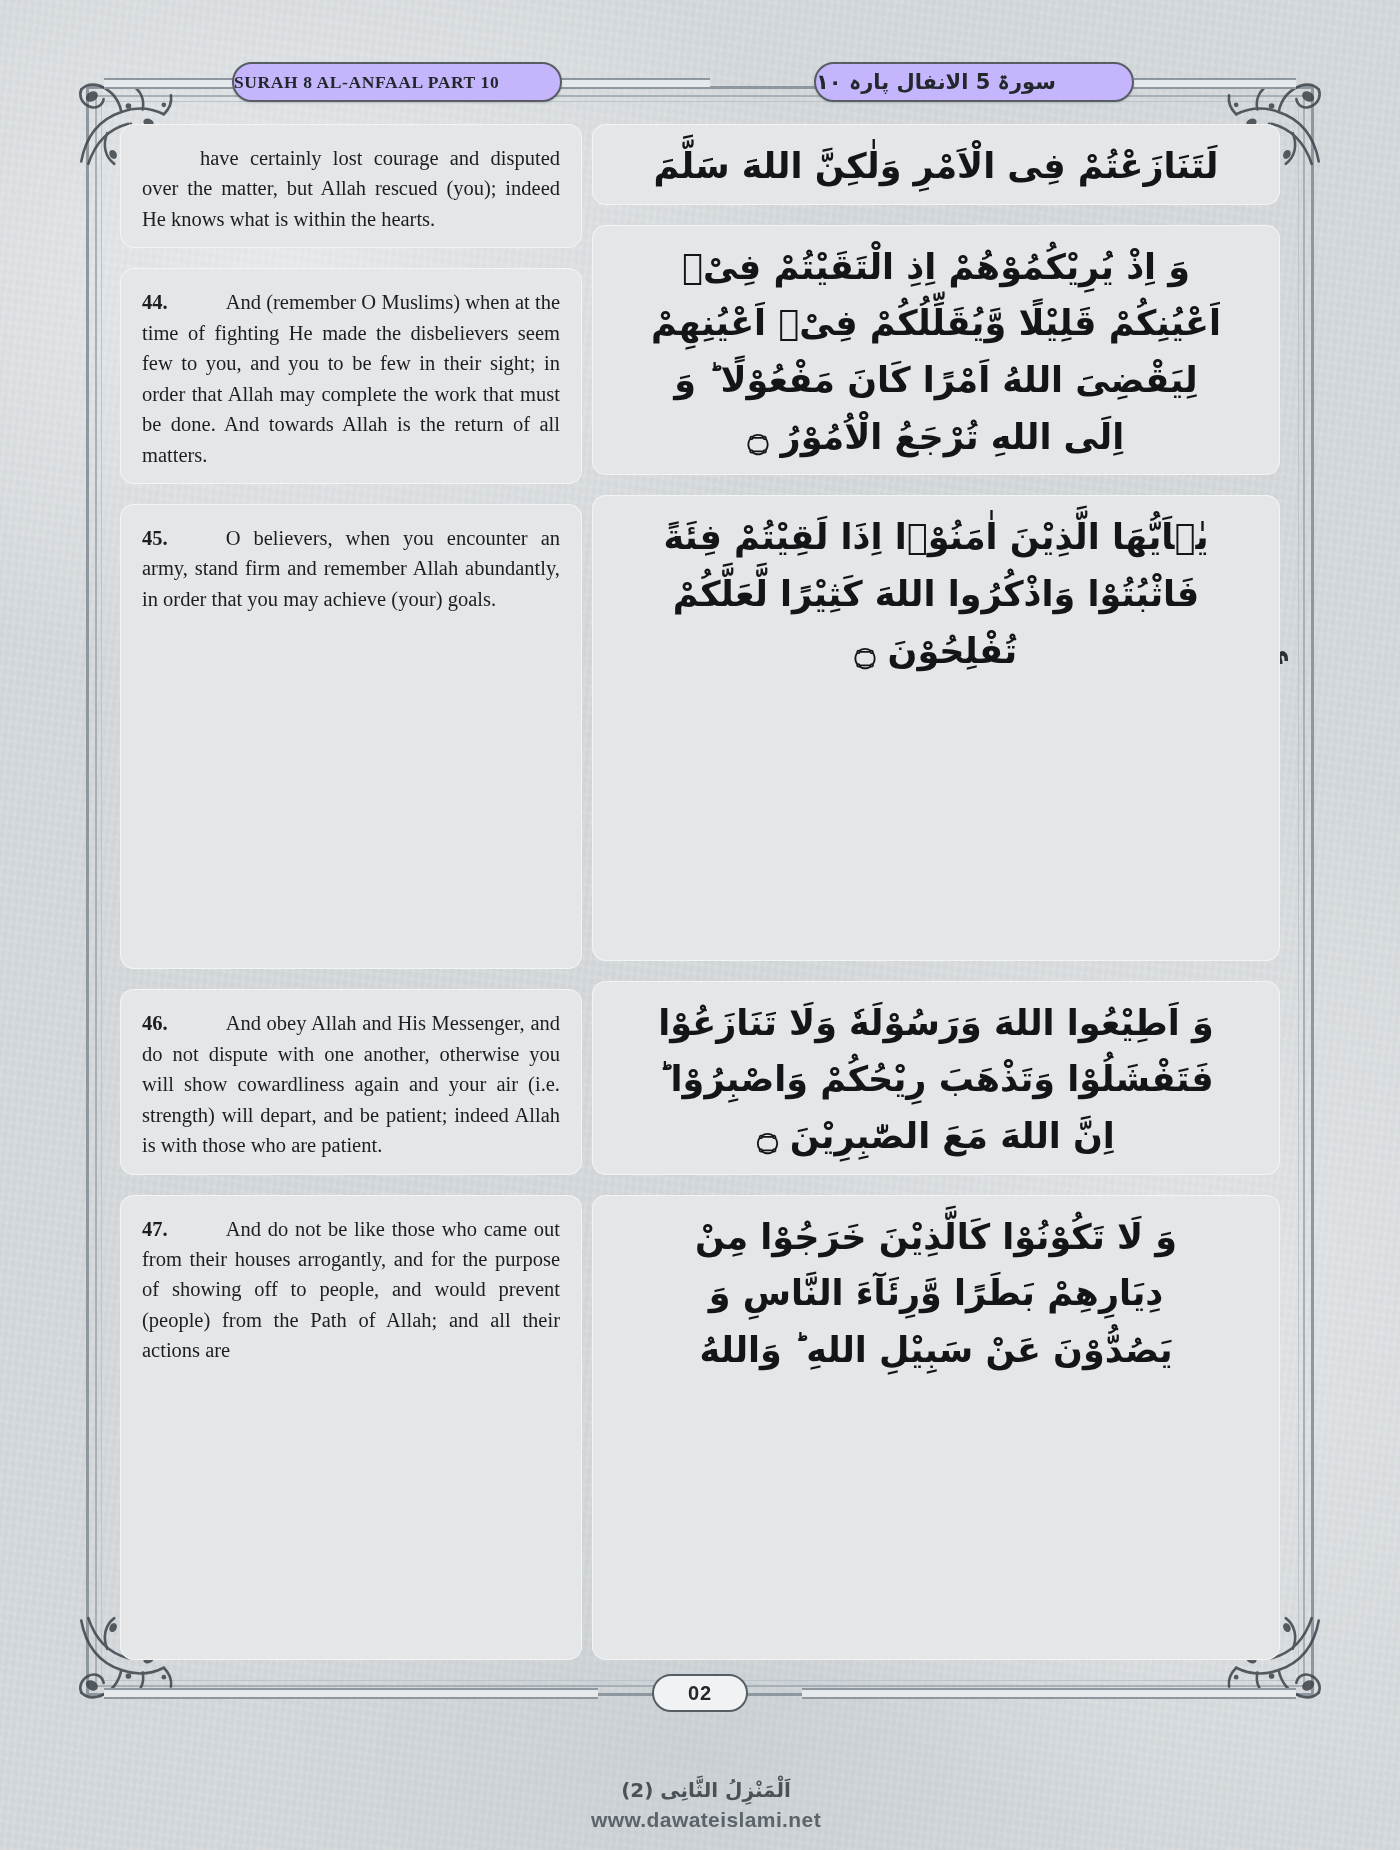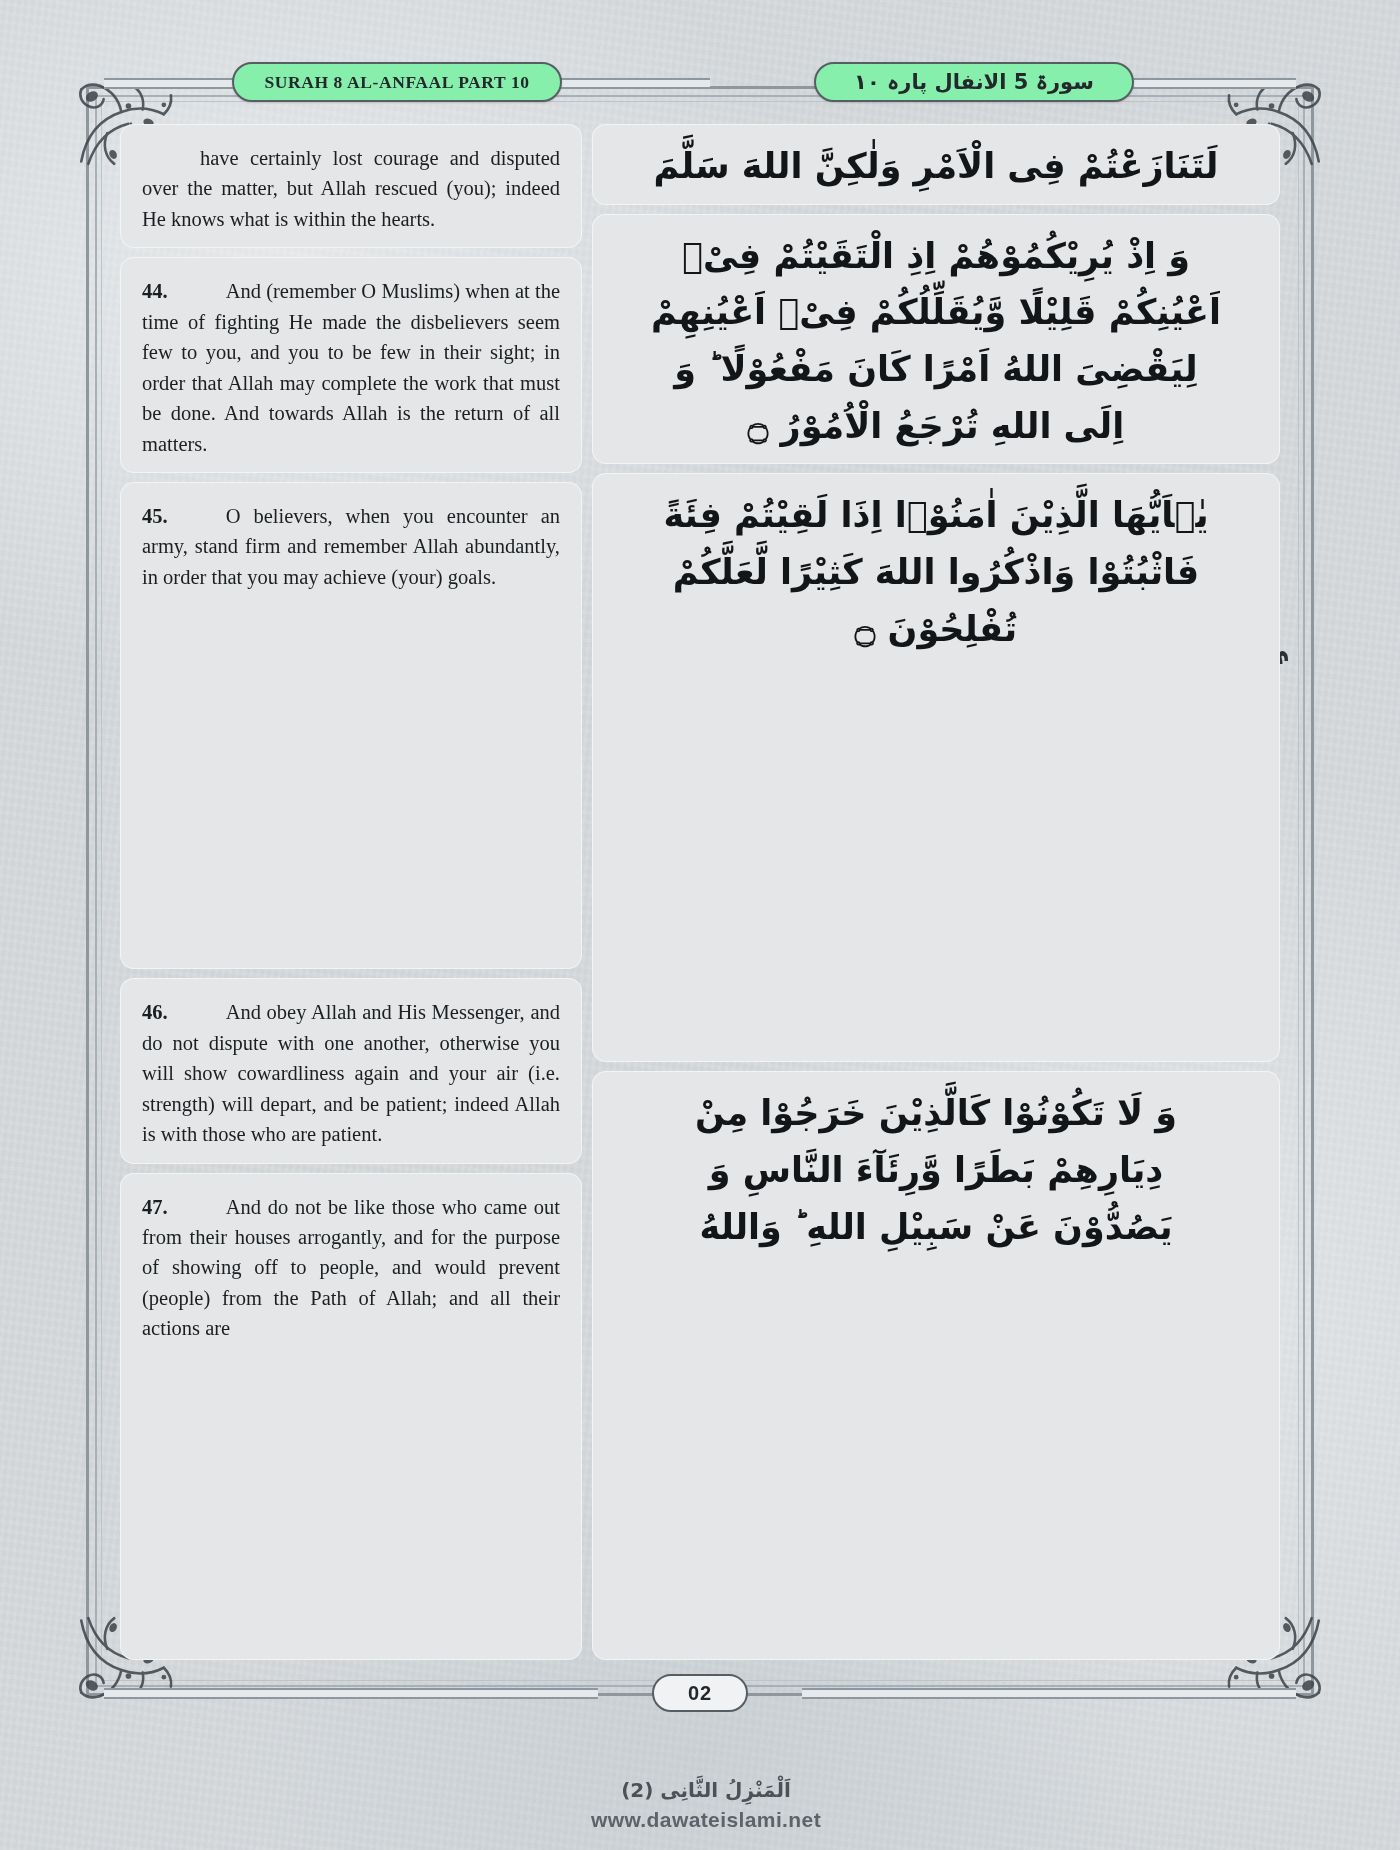--- a/index.html
+++ b/index.html
@@ -74,24 +74,23 @@
     left: 0;
     right: 0;
     height: 46px;
   }
   .pill {
     position: absolute;
     top: 0;
     height: 40px;
     border: 2.5px solid #565e63;
     border-radius: 22px;
-    background: #86efac;
+    background: #c4b5fd;
     display: flex;
     align-items: center;
-    justify-content: center;
     box-sizing: border-box;
     box-shadow: 0 1px 2px rgba(70,78,84,0.25);
   }
   .pill-left {
     left: 146px;
     width: 330px;
   }
   .pill-right {
     right: 180px;
     width: 320px;
@@ -165,21 +164,21 @@
     left: 34px;
     top: 38px;
     right: 34px;
     bottom: 36px;
     display: flex;
     gap: 10px;
   }
   .col {
     display: flex;
     flex-direction: column;
-    gap: 9px;
+    gap: 20px;
   }
   .col-en { width: 462px; }
   .col-ar { flex: 1; }
 
   .panel {
     background: #e4e6e7;
     border-radius: 14px;
     box-shadow: 0 0 0 1px rgba(255,255,255,0.55) inset;
     box-sizing: border-box;
     overflow: hidden;
@@ -389,20 +388,25 @@
         <div class="ar-line">وَ اِذْ یُرِیْكُمُوْهُمْ اِذِ الْتَقَیْتُمْ فِیْۤ</div>
         <div class="ar-line">اَعْیُنِكُمْ قَلِیْلًا وَّیُقَلِّلُكُمْ فِیْۤ اَعْیُنِهِمْ</div>
         <div class="ar-line">لِیَقْضِیَ اللهُ اَمْرًا كَانَ مَفْعُوْلًا ؕ وَ</div>
         <div class="ar-line">اِلَى اللهِ تُرْجَعُ الْاُمُوْرُ ۝</div>
       </div>
       <div class="panel panel-ar" style="flex:1;">
         <div class="ar-line">یٰۤاَیُّهَا الَّذِیْنَ اٰمَنُوْۤا اِذَا لَقِیْتُمْ فِئَةً</div>
         <div class="ar-line">فَاثْبُتُوْا وَاذْكُرُوا اللهَ كَثِیْرًا لَّعَلَّكُمْ</div>
         <div class="ar-line">تُفْلِحُوْنَ ۝</div>
       </div>
+      <div class="panel panel-ar">
+        <div class="ar-line">وَ اَطِیْعُوا اللهَ وَرَسُوْلَهٗ وَلَا تَنَازَعُوْا</div>
+        <div class="ar-line">فَتَفْشَلُوْا وَتَذْهَبَ رِیْحُكُمْ وَاصْبِرُوْا ؕ</div>
+        <div class="ar-line">اِنَّ اللهَ مَعَ الصّٰبِرِیْنَ ۝</div>
+      </div>
       <div class="panel panel-ar" style="flex:1;">
         <div class="ar-line">وَ لَا تَكُوْنُوْا كَالَّذِیْنَ خَرَجُوْا مِنْ</div>
         <div class="ar-line">دِیَارِهِمْ بَطَرًا وَّرِئَآءَ النَّاسِ وَ</div>
         <div class="ar-line">یَصُدُّوْنَ عَنْ سَبِیْلِ اللهِ ؕ وَاللهُ</div>
       </div>
     </div>
 
   </div>
 
   <div class="footer-row">

